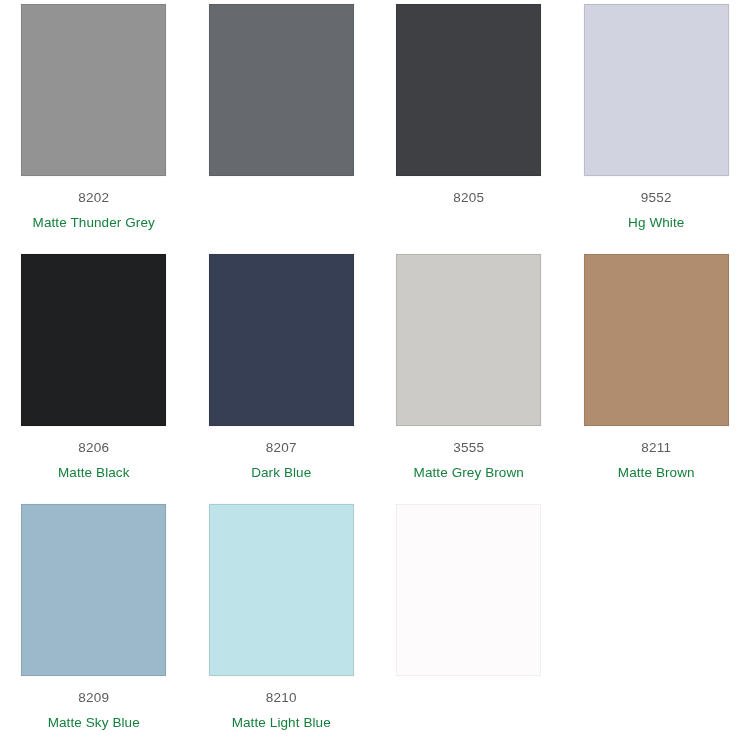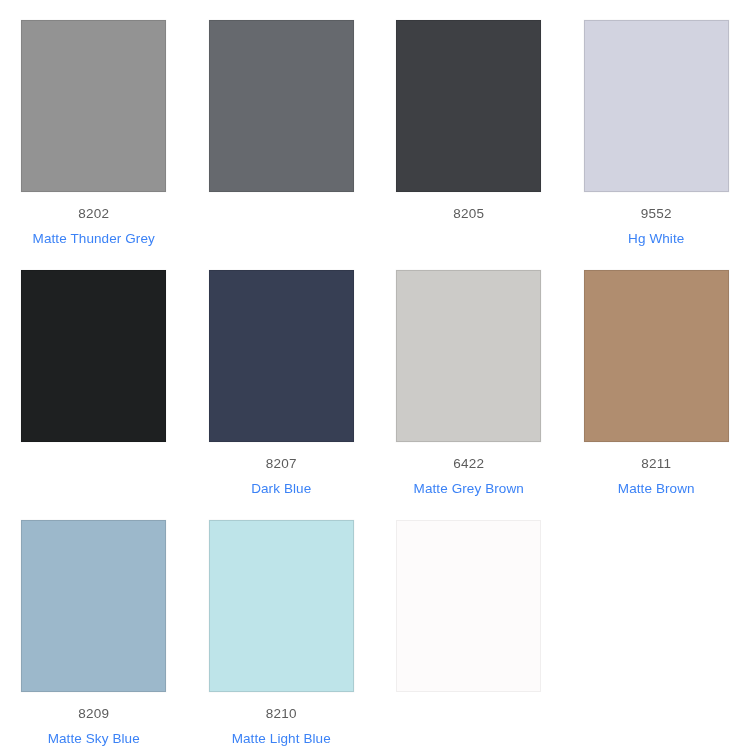--- a/index.html
+++ b/index.html
@@ -22,21 +22,21 @@
     grid-template-columns: repeat(4, 1fr);
     grid-template-rows: repeat(3, 250px);
     box-sizing: border-box;
   }
 
   .swatch-cell {
     position: relative;
     display: flex;
     flex-direction: column;
     align-items: center;
-    padding-top: 20px;
+    padding-top: 4px;
     box-sizing: border-box;
   }
 
   .swatch-chip {
     width: 145px;
     height: 172px;
     box-sizing: border-box;
     border: 1px solid rgba(0, 0, 0, 0.10);
     box-shadow: 0 0 0 0.5px rgba(0, 0, 0, 0.04);
   }
@@ -58,21 +58,21 @@
     display: block;
     font-size: 13.5px;
     color: #5c5c5c;
     letter-spacing: 0.2px;
     white-space: nowrap;
   }
 
   .swatch-name {
     display: block;
     font-size: 13.5px;
-    color: #3b82f6;
+    color: #15803d;
     letter-spacing: 0.1px;
     margin-top: 5px;
     white-space: nowrap;
   }
 
   .swatch-cell.no-caption .swatch-caption {
     visibility: hidden;
   }
 </style>
 </head>
@@ -97,32 +97,36 @@
     </div>
     <div class="swatch-cell">
       <div class="swatch-chip" style="background-color: rgb(210, 211, 224);"></div>
       <div class="swatch-caption">
         <span class="swatch-code">9552</span>
         <span class="swatch-name">Hg White</span>
       </div>
     </div>
     <div class="swatch-cell">
       <div class="swatch-chip" style="background-color: rgb(30, 32, 33);"></div>
+      <div class="swatch-caption">
+        <span class="swatch-code">8206</span>
+        <span class="swatch-name">Matte Black</span>
+      </div>
     </div>
     <div class="swatch-cell">
       <div class="swatch-chip" style="background-color: rgb(55, 63, 84);"></div>
       <div class="swatch-caption">
         <span class="swatch-code">8207</span>
         <span class="swatch-name">Dark Blue</span>
       </div>
     </div>
     <div class="swatch-cell">
       <div class="swatch-chip" style="background-color: rgb(204, 203, 200);"></div>
       <div class="swatch-caption">
-        <span class="swatch-code">6422</span>
+        <span class="swatch-code">3555</span>
         <span class="swatch-name">Matte Grey Brown</span>
       </div>
     </div>
     <div class="swatch-cell">
       <div class="swatch-chip" style="background-color: rgb(176, 141, 111);"></div>
       <div class="swatch-caption">
         <span class="swatch-code">8211</span>
         <span class="swatch-name">Matte Brown</span>
       </div>
     </div>

